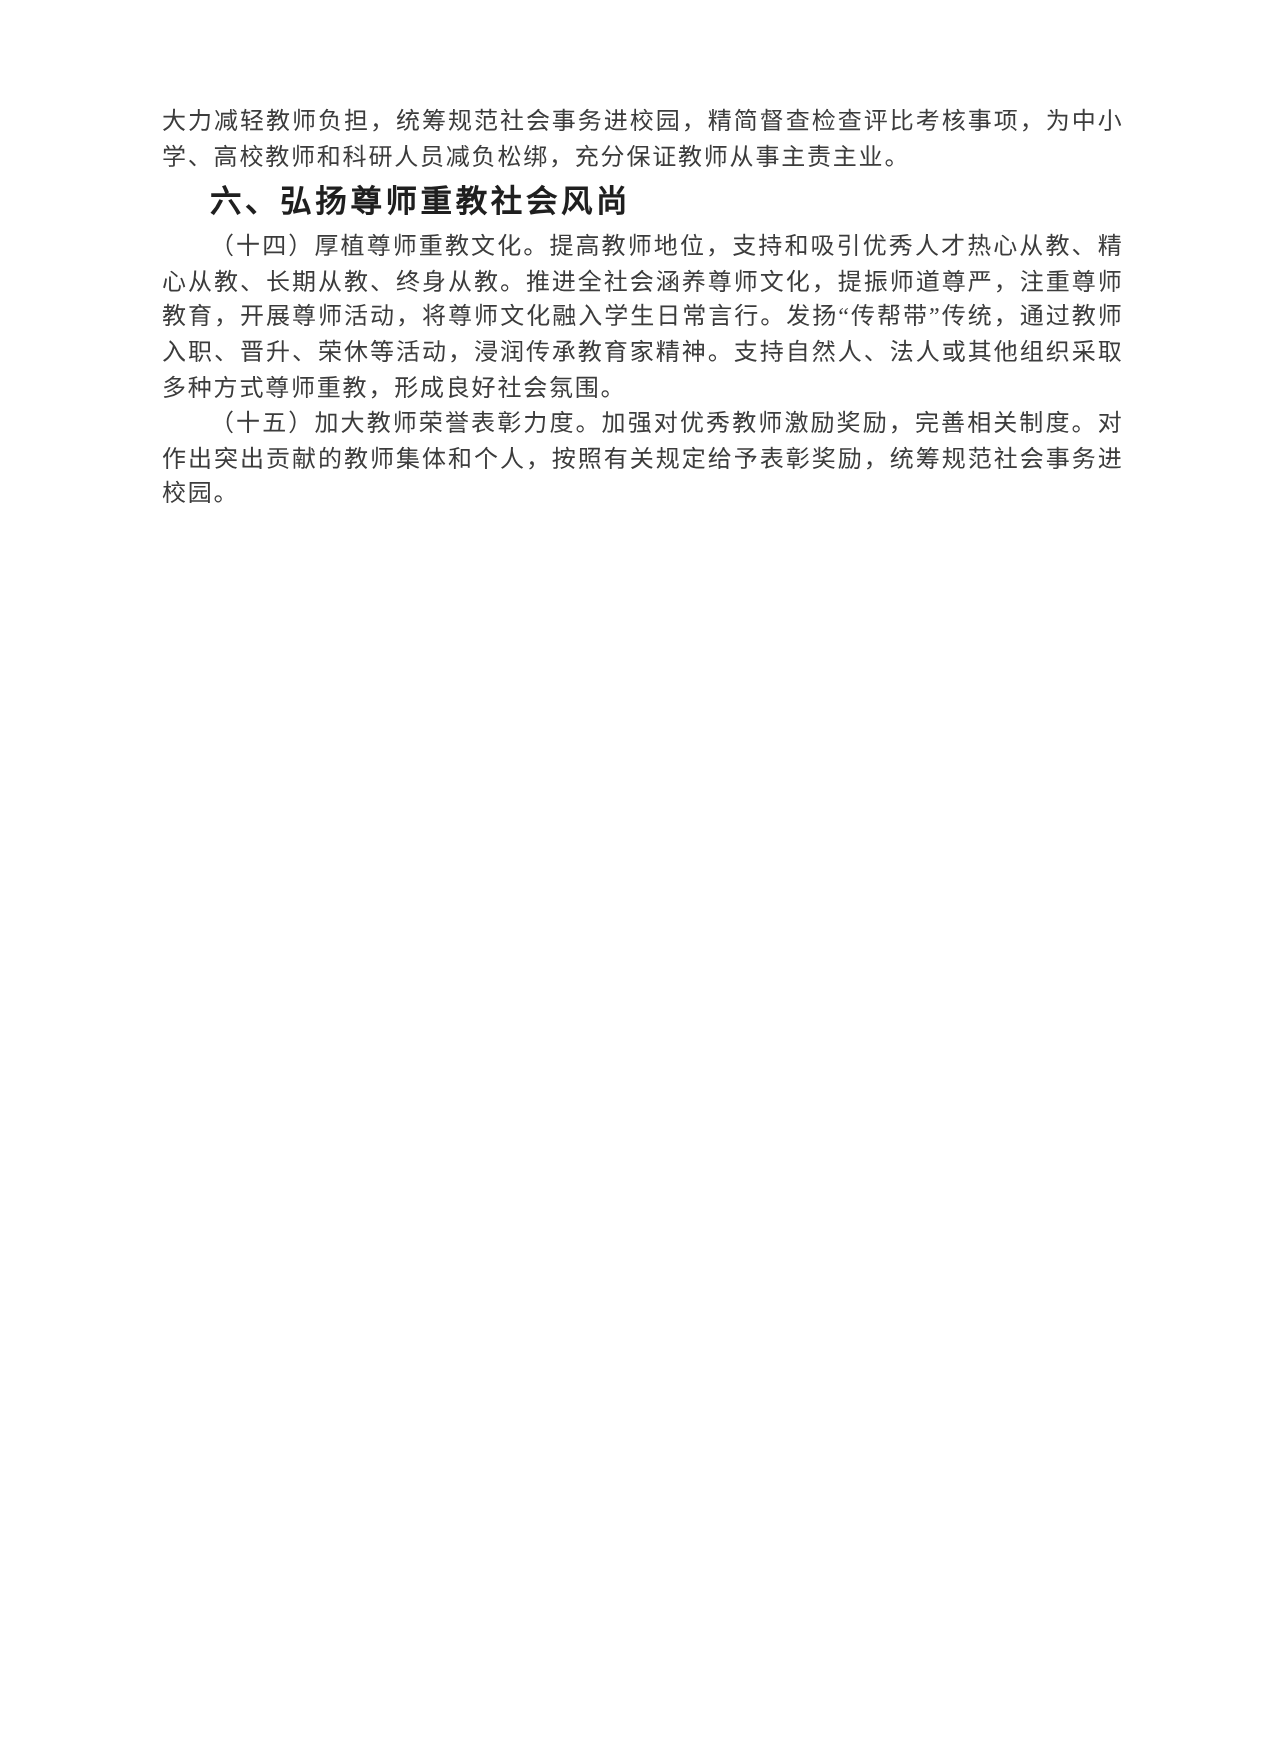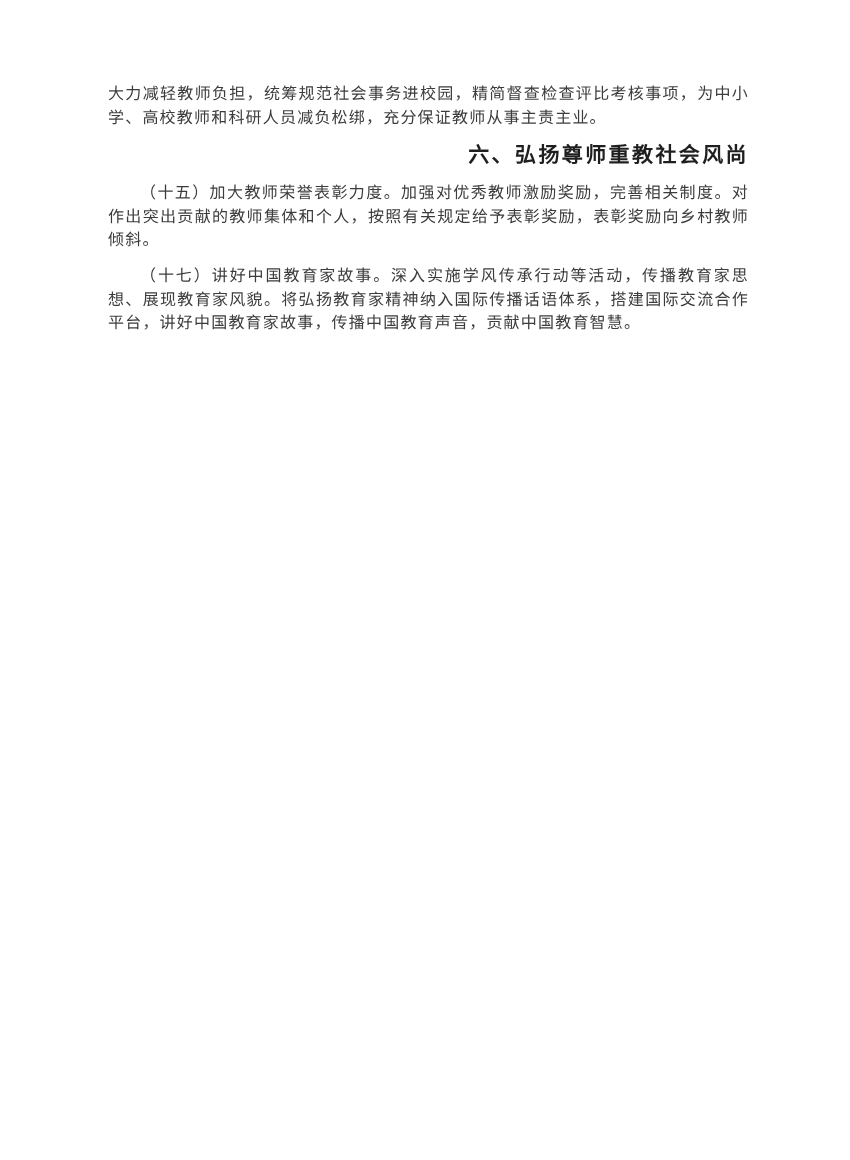--- a/index.html
+++ b/index.html
@@ -20,41 +20,41 @@
     left: 108px;
     top: 70px;
     width: 641px;
     font-size: 16px;
     line-height: 23.6px;
     letter-spacing: 1.2px;
     color: #3c3c3c;
     text-align: justify;
   }
   .content p {
-    margin: 12px 0;
+    margin: 0 0;
     text-indent: 2em;
   }
   .content p.no-indent {
     text-indent: 0;
   }
   .section-heading {
     font-family: "Liberation Sans", "DejaVu Sans", sans-serif;
     font-size: 21px;
     line-height: 28px;
     font-weight: bold;
     color: #1f1f1f;
     letter-spacing: 2.4px;
     text-indent: 32px;
     margin: 4px 0;
-    text-align: right;
+    text-align: left;
   }
 </style>
 </head>
 <body>
 
 <div class="page">
   <div class="content">
     <p class="no-indent">大力减轻教师负担，统筹规范社会事务进校园，精简督查检查评比考核事项，为中小学、高校教师和科研人员减负松绑，充分保证教师从事主责主业。</p>
     <h2 class="section-heading">六、弘扬尊师重教社会风尚</h2>
-    <p>（十五）加大教师荣誉表彰力度。加强对优秀教师激励奖励，完善相关制度。对作出突出贡献的教师集体和个人，按照有关规定给予表彰奖励，表彰奖励向乡村教师倾斜。</p>
-    <p>（十七）讲好中国教育家故事。深入实施学风传承行动等活动，传播教育家思想、展现教育家风貌。将弘扬教育家精神纳入国际传播话语体系，搭建国际交流合作平台，讲好中国教育家故事，传播中国教育声音，贡献中国教育智慧。</p>
+    <p>（十四）厚植尊师重教文化。提高教师地位，支持和吸引优秀人才热心从教、精心从教、长期从教、终身从教。推进全社会涵养尊师文化，提振师道尊严，注重尊师教育，开展尊师活动，将尊师文化融入学生日常言行。发扬“传帮带”传统，通过教师入职、晋升、荣休等活动，浸润传承教育家精神。支持自然人、法人或其他组织采取多种方式尊师重教，形成良好社会氛围。</p>
+    <p>（十五）加大教师荣誉表彰力度。加强对优秀教师激励奖励，完善相关制度。对作出突出贡献的教师集体和个人，按照有关规定给予表彰奖励，统筹规范社会事务进校园。</p>
   </div>
 </div>
 
 </body></html>

